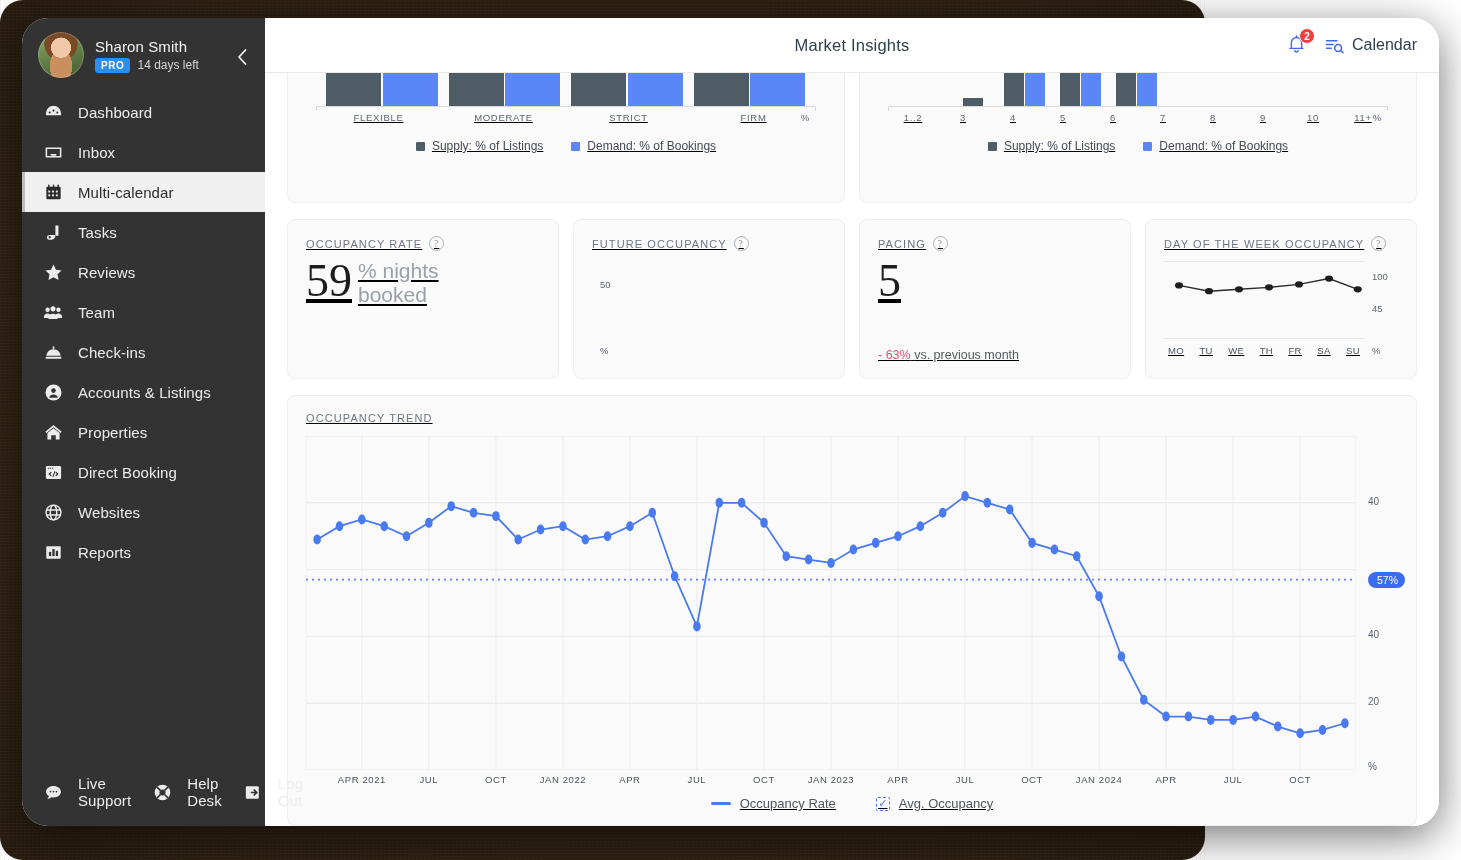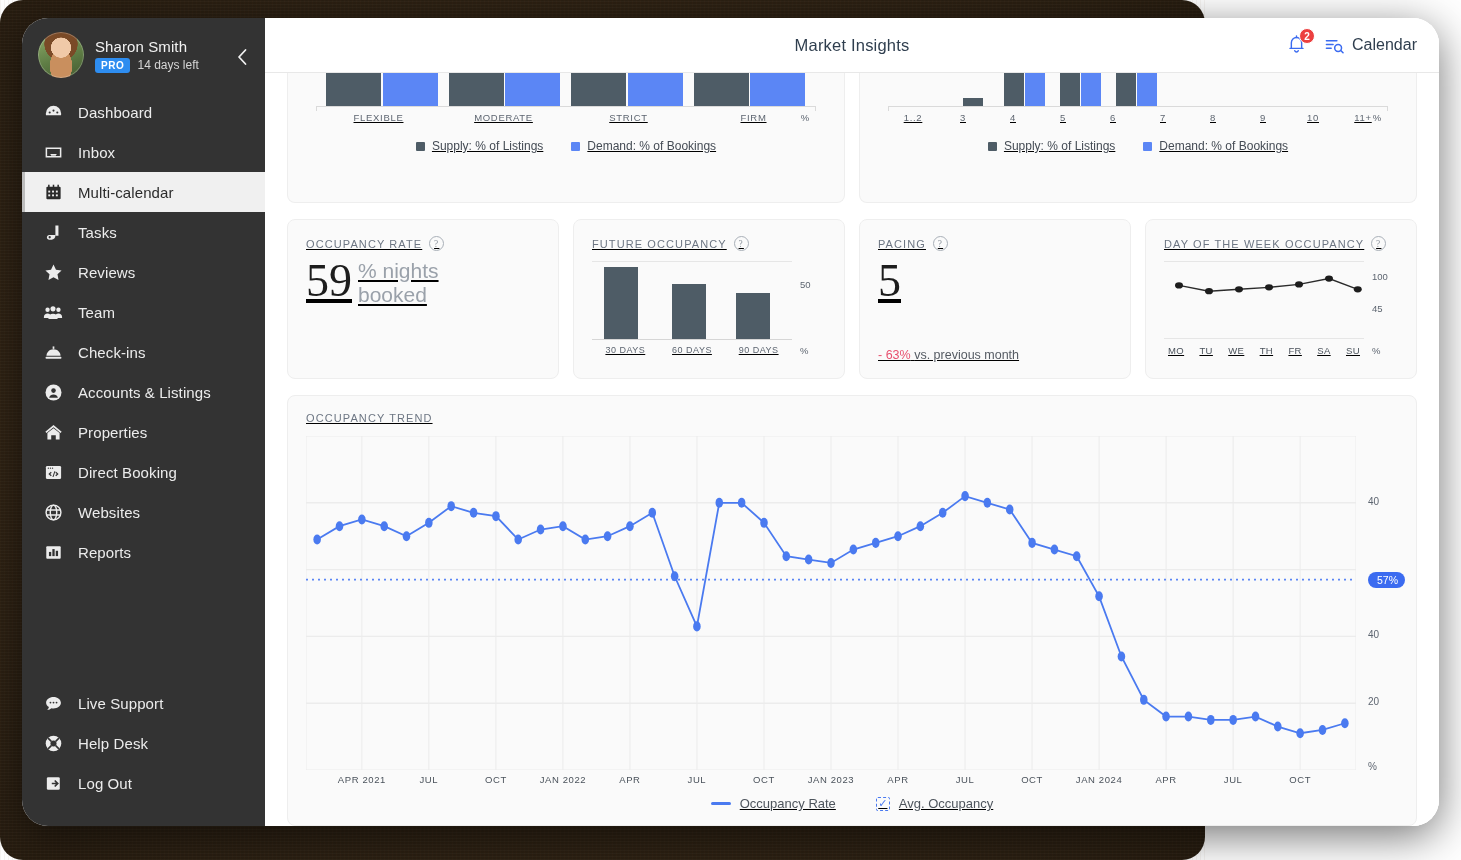--- a/index.html
+++ b/index.html
@@ -78,21 +78,21 @@
     height: 40px; padding: 0 0 0 20px; cursor: pointer;
     font-size: 15px; color: #ececec; letter-spacing: .1px;
   }
   .nav-item.active {
     background: #f0f0f0; color: #2b2b2b;
     border-left: 3px solid #bdbdbd; padding-left: 17px;
   }
   .nav-ico { width: 22px; height: 22px; flex: 0 0 22px; display:flex; align-items:center; justify-content:center; }
   .nav-ico svg { display: block; }
   .nav-spacer { flex: 1 1 auto; min-height: 10px; }
-  .nav-bottom { padding-bottom: 23px; display:flex; flex-direction:column; }
+  .nav-bottom { padding-bottom: 14px; display:flex; flex-direction:row; }
 
   
   #main { flex: 1 1 auto; display: flex; flex-direction: column; min-width: 0; background: #fff; }
   #topbar {
     height: 55px; flex: 0 0 55px;
     display: flex; align-items: center;
     border-bottom: 1px solid #e8e8e8;
     position: relative; background: #fff;
   }
   #page-title {
@@ -539,33 +539,20 @@
               <span class="kpi-unit">% nights booked</span>
             </div>
           </div>
 
           <div class="card">
             <div class="card-title">
               <span>Future Occupancy</span>
               <span class="qmark">?</span>
             </div>
             <div class="mini-wrap">
-              <div class="mini-plot">
-                <div class="fbars">
-                  <div class="fbar" style="left:6%;  height:72px;"></div>
-                  <div class="fbar" style="left:40%; height:55px;"></div>
-                  <div class="fbar" style="left:72%; height:46px;"></div>
-                </div>
-                <div class="fbar-axis"></div>
-                <div class="fbar-labels">
-                  <span>30 DAYS</span>
-                  <span>60 DAYS</span>
-                  <span>90 DAYS</span>
-                </div>
-              </div>
               <div class="mini-ticks">
                 <span style="top:18px">50</span>
                 <span style="top:84px">%</span>
               </div>
             </div>
           </div>
 
           <div class="card">
             <div class="card-title">
               <span>Pacing</span>

